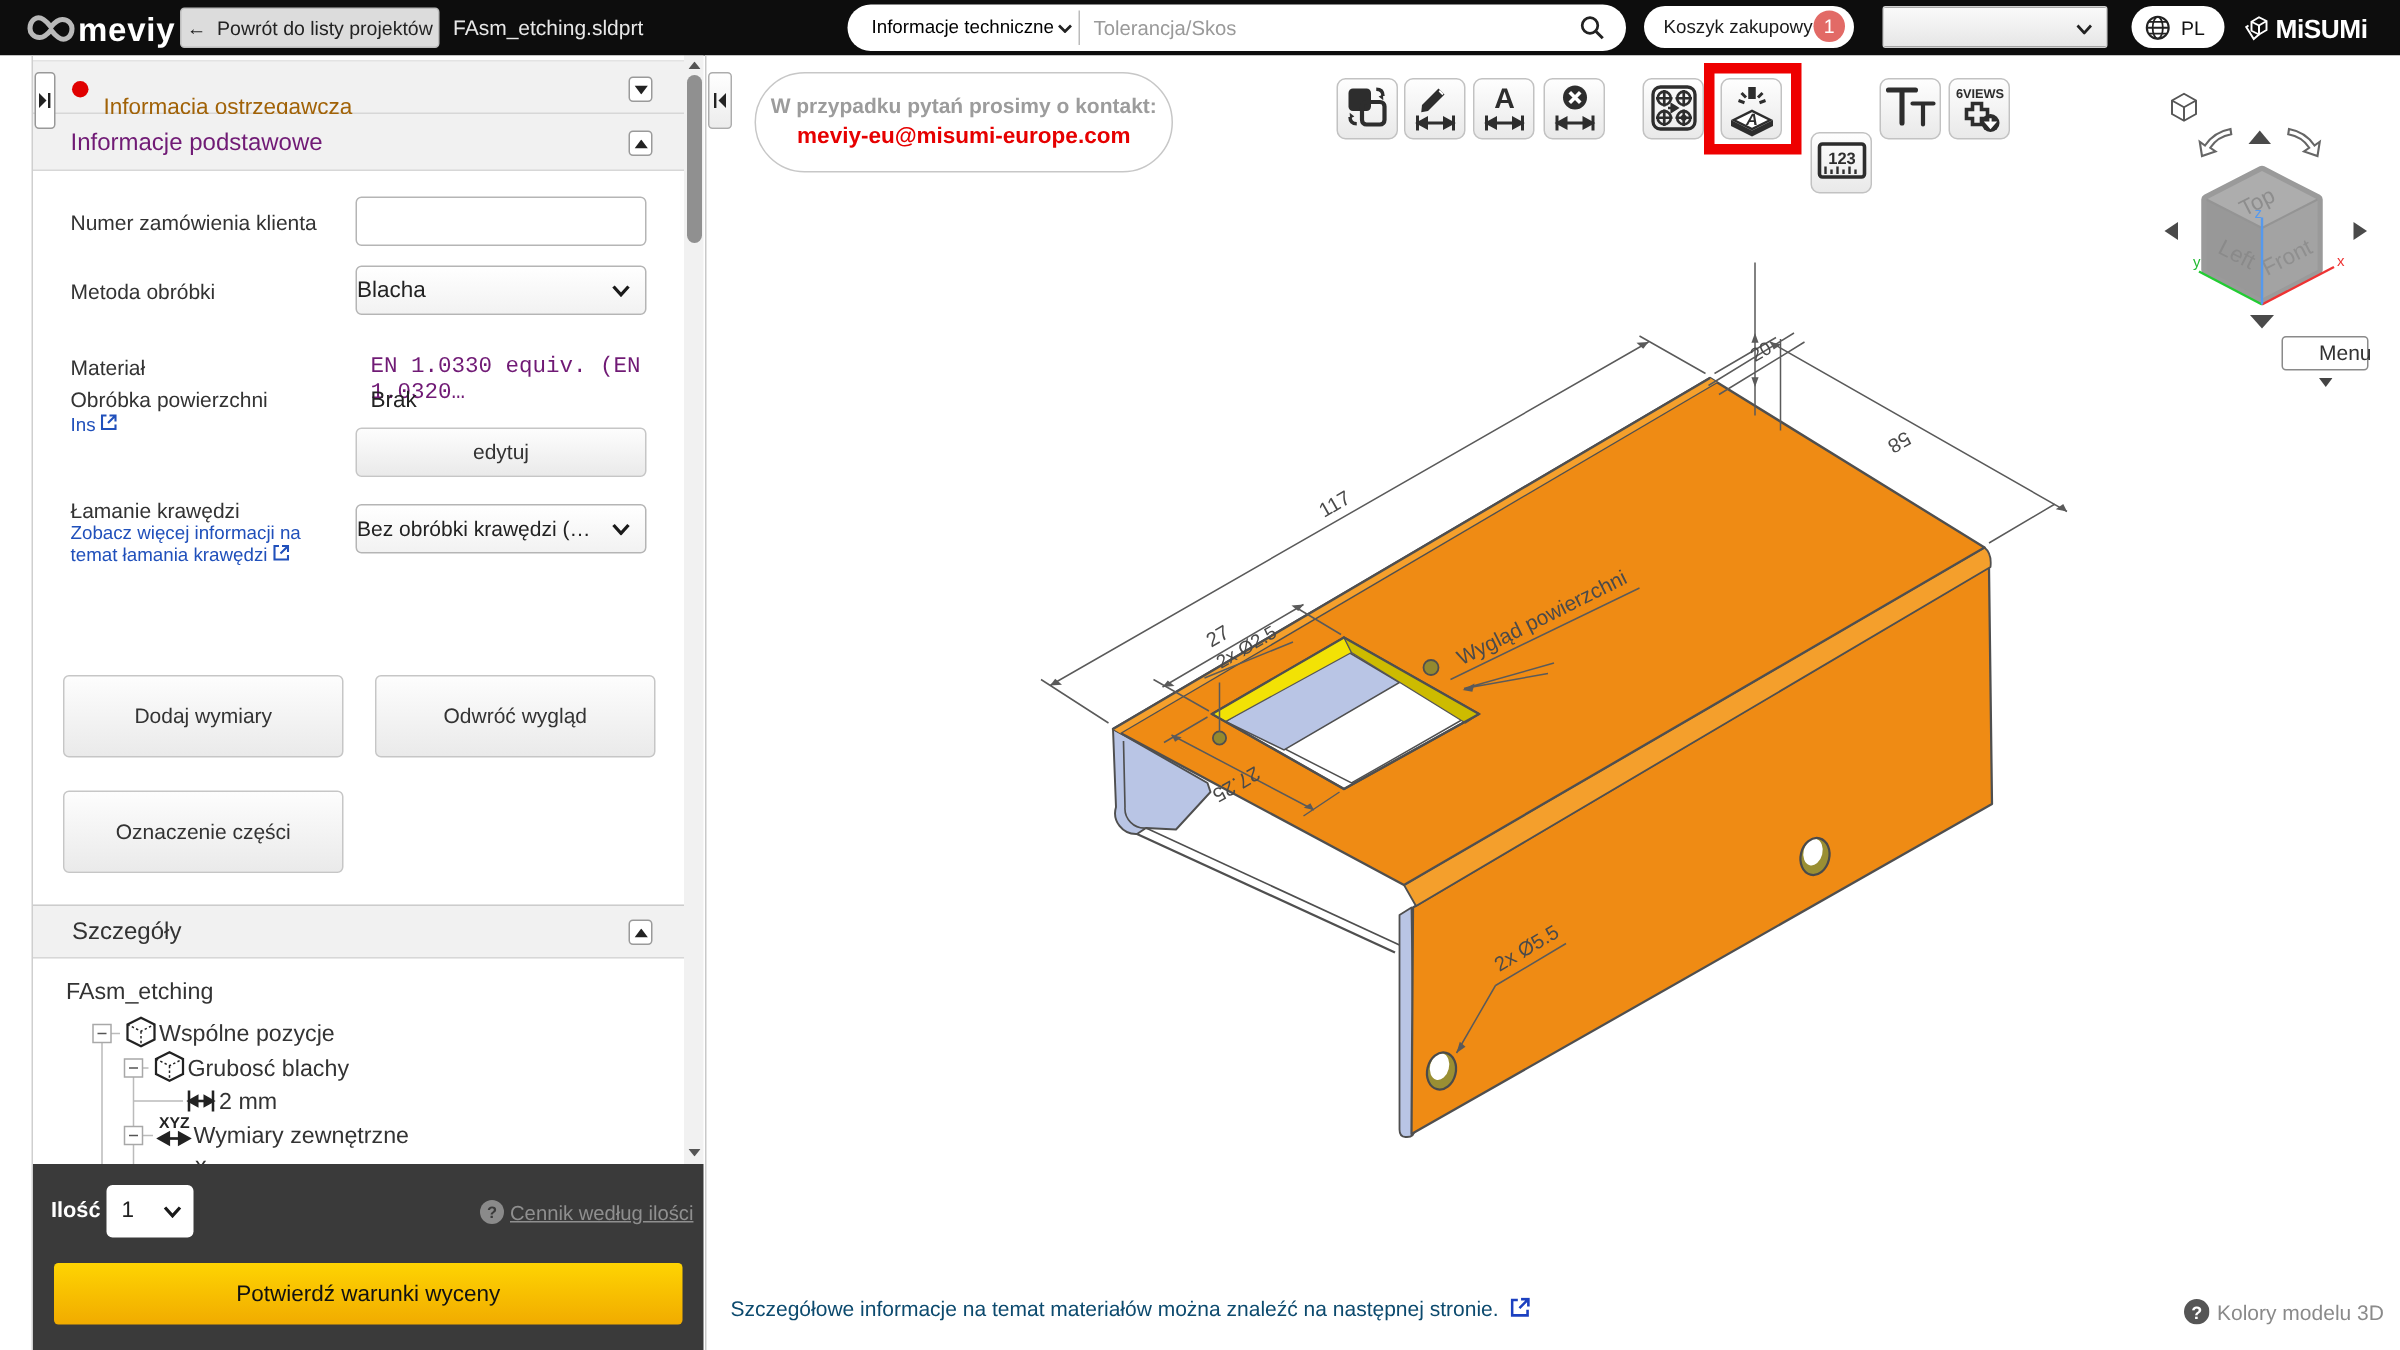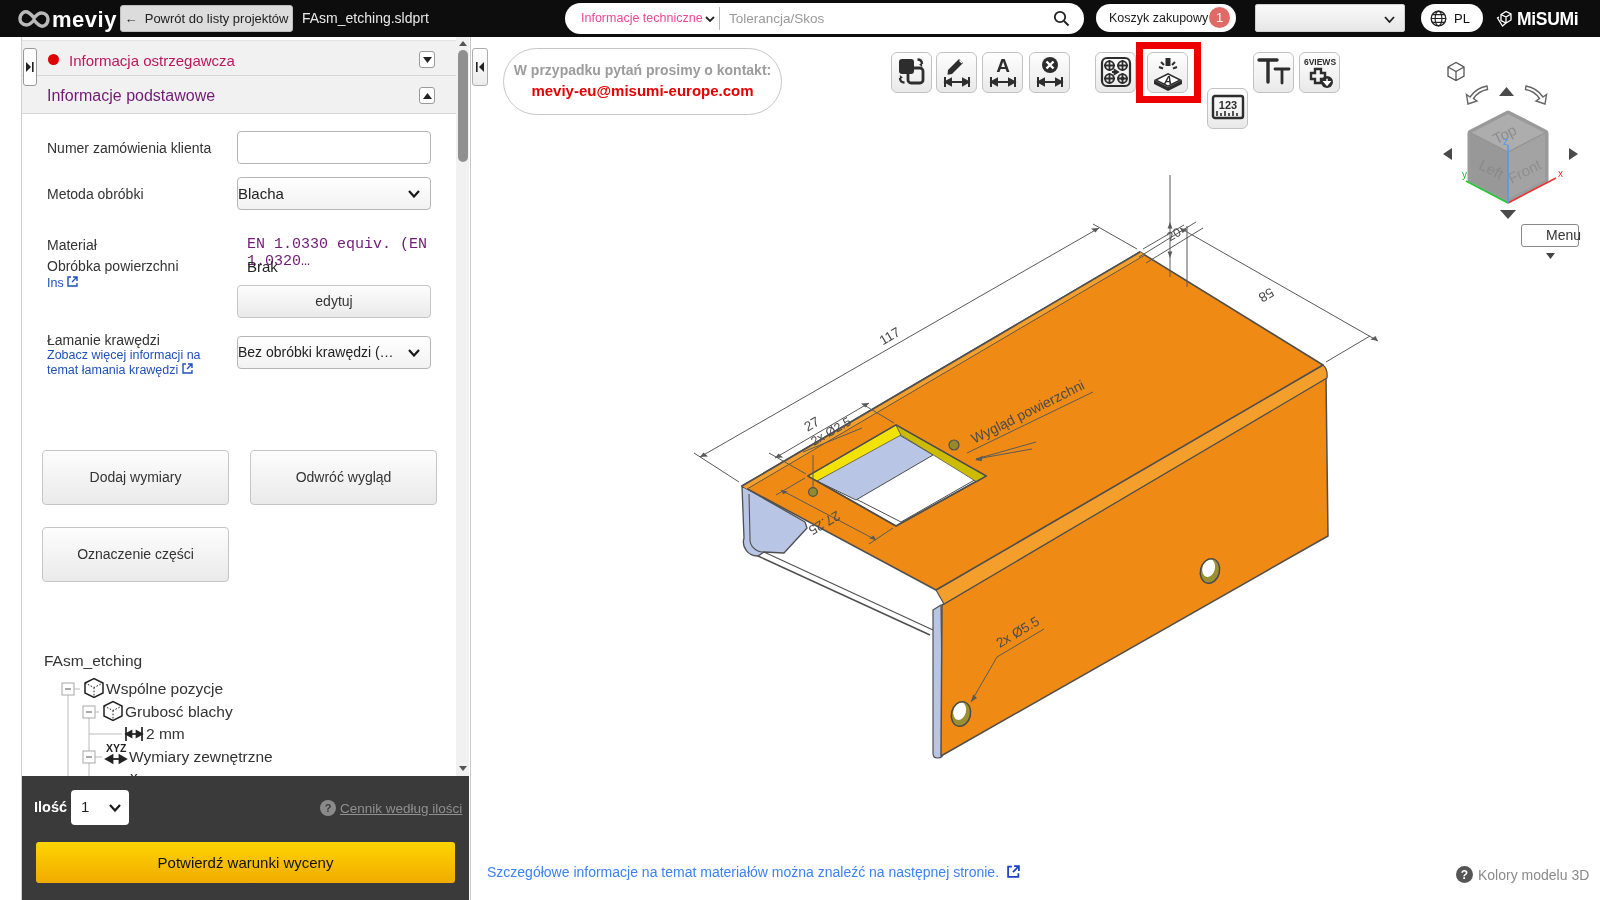--- a/index.html
+++ b/index.html
@@ -5,21 +5,21 @@
 * { margin:0; padding:0; box-sizing:border-box; }
 html,body { width:1600px; height:900px; overflow:hidden; background:#fff;
   font-family:"Liberation Sans", sans-serif; }
 .abs { position:absolute; }
 
 #header { position:absolute; left:0; top:0; width:1600px; height:37px; background:#0d0d0d; }
 #backbtn { position:absolute; left:120px; top:5px; width:173px; height:27px; background:#dcdcdc;
   border:1px solid #bdbdbd; border-radius:3px; color:#222; font-size:13px; line-height:25px; text-align:center; }
 #fname { position:absolute; left:302px; top:10px; color:#e8e8e8; font-size:14px; }
 #searchpill { position:absolute; left:565px; top:3px; width:519px; height:31px; background:#fff; border-radius:16px; }
-#searchsel { position:absolute; left:16px; top:0; height:31px; line-height:31px; font-size:12.5px; color:#ec4899; }
+#searchsel { position:absolute; left:16px; top:0; height:31px; line-height:31px; font-size:12.5px; color:#000000; }
 #searchdiv { position:absolute; left:154px; top:4px; width:1px; height:23px; background:#bbb; }
 #searchph { position:absolute; left:164px; top:0; height:31px; line-height:31px; font-size:13.5px; color:#9a9a9a; }
 #cartpill { position:absolute; left:1096px; top:4px; width:140px; height:28px; background:#fff; border-radius:14px;
   font-size:12.5px; color:#1a1a1a; line-height:28px; text-align:left; padding-left:13px; }
 #cartbadge { position:absolute; right:6px; top:3px; width:21px; height:21px; border-radius:11px; background:#e26a66;
   color:#fff; font-size:13px; line-height:21px; text-align:center; }
 #hdrsel { position:absolute; left:1255px; top:4px; width:150px; height:28px; border-radius:2px;
   background:linear-gradient(#fafafa,#e6e6e6); border:1px solid #d0d0d0; }
 #plpill { position:absolute; left:1421px; top:4px; width:62px; height:28px; background:#fff; border-radius:14px; }
 #misumi { position:absolute; left:1517px; top:9px; color:#fff; font-size:17.5px; font-weight:bold; letter-spacing:-0.3px; }
@@ -96,21 +96,21 @@
   <svg style="display:block;margin:13px auto 0" width="8" height="10" viewBox="0 0 8 10">
       <path d="M0 0 L5 5 L0 10 Z" fill="#222"></path>
       <rect x="6" y="0" width="1.6" height="10" fill="#222"></rect>
     </svg>
 </div>
 
 <div id="panel">
 
   <div class="sechdr" style="position:absolute;left:0;top:3px;width:434px;height:36px;border-top:1px solid #e3e3e3;">
     <div class="abs" style="left:26px;top:13px;width:11px;height:11px;border-radius:6px;background:#e00000;"></div>
-    <span class="abs" style="left:47px;top:11px;font-size:15px;color:#be185d;">Informacja ostrzegawcza</span>
+    <span class="abs" style="left:47px;top:22px;font-size:15px;color:#a16207;">Informacja ostrzegawcza</span>
     <div class="collbtn" style="left:397px;top:10px;">
         <svg width="9" height="6" viewBox="0 0 9 6">
           <path d="M0 0 L4.5 6 L9 0 Z" fill="#222"></path>
         </svg>
       </div>
   </div>
 
   <div class="sechdr" style="position:absolute;left:0;top:39px;width:434px;height:38px;">
     <span class="abs" style="left:25px;top:11px;font-size:16px;color:#701a75;">Informacje podstawowe</span>
     <div class="collbtn" style="left:397px;top:11px;">
@@ -141,20 +141,28 @@
         <path d="M6 1 H10 V5 M10 1 L5 6" fill="none" stroke="#2050bb" stroke-width="1.4"></path>
       </svg></a>
   <div class="ctl sel" style="top:299px;font-size:14px;">Bez obróbki krawędzi (…<svg class="chev" width="12" height="8" viewBox="0 0 12 8">
         <path d="M1 1 L6 6.5 L11 1" fill="none" stroke="#1a1a1a" stroke-width="2.2"></path>
       </svg></div>
 
   <div class="btn abs" style="left:20px;top:413px;width:187px;height:55px;line-height:53px;">Dodaj wymiary</div>
   <div class="btn abs" style="left:228px;top:413px;width:187px;height:55px;line-height:53px;">Odwróć wygląd</div>
   <div class="btn abs" style="left:20px;top:490px;width:187px;height:55px;line-height:53px;">Oznaczenie części</div>
 
+  <div class="sechdr" style="position:absolute;left:0;top:566px;width:434px;height:36px;border-top:1px solid #ccc;">
+    <span class="abs" style="left:26px;top:9px;font-size:16px;color:#333;">Szczegóły</span>
+    <div class="collbtn" style="left:397px;top:9px;">
+        <svg width="9" height="6" viewBox="0 0 9 6">
+          <path d="M0 6 L4.5 0 L9 6 Z" fill="#222"></path>
+        </svg>
+      </div>
+  </div>
 
   <div id="tree" class="abs" style="left:0;top:602px;width:434px;height:137px;overflow:hidden;">
     <svg class="abs" style="left:0;top:0" width="434" height="137">
       <text x="22" y="27" font-size="15.5" fill="#333" font-family="Liberation Sans">FAsm_etching</text>
       <g stroke="#bbb" fill="none">
         <path d="M46 56 V137 M46 50 H58 M67 79 V137 M67 73 H77 M67 95 H100 M67 118 H80"></path>
       </g>
 
       <g>
         <rect x="40" y="44" width="12" height="12" fill="#fff" stroke="#a8a8a8"></rect>
@@ -467,21 +475,21 @@
     <text x="794" y="254" transform="rotate(150 794 254)" text-anchor="middle">58</text>
     <text x="706" y="201" transform="rotate(-30 706 201)" text-anchor="middle" font-size="12.5">20</text>
     <text x="344" y="391" transform="rotate(-30 344 391)" text-anchor="middle">27</text>
     <text x="352" y="482" transform="rotate(150 352 482)" text-anchor="middle">27.25</text>
     <text x="363" y="398" transform="rotate(-30 363 398)" text-anchor="middle" font-size="12.5">2x Ø2.5</text>
     <text x="560" y="379" transform="rotate(-26.5 560 379)" text-anchor="middle" font-size="14">Wygląd powierzchni</text>
     <text x="550" y="599" transform="rotate(-30.5 550 599)" text-anchor="middle">2x Ø5.5</text>
   </g>
 </svg>
 
-<span class="abs" style="left:487px;top:864px;font-size:14px;color:#3b82f6;">Szczegółowe informacje na temat materiałów można znaleźć na następnej stronie.&nbsp;
+<span class="abs" style="left:487px;top:864px;font-size:14px;color:#0c4a6e;">Szczegółowe informacje na temat materiałów można znaleźć na następnej stronie.&nbsp;
 <svg width="13" height="13" viewBox="0 0 12 12" style="vertical-align:-1px">
       <path d="M4.5 1.5 H1 V11 H10.5 V7.5" fill="none" stroke="#1c40c0" stroke-width="1.6"></path>
       <path d="M6.5 1 H11 V5.5 M11 1 L5.5 6.5" fill="none" stroke="#1c40c0" stroke-width="1.6"></path>
     </svg></span>
 <svg class="abs" style="left:1456px;top:866px" width="17" height="17" viewBox="0 0 17 17">
     <circle cx="8.5" cy="8.5" r="8.5" fill="#555"></circle>
     <text x="8.5" y="13" text-anchor="middle" font-size="12" font-weight="bold" fill="#fff" font-family="Liberation Sans">?</text>
   </svg>
 <span class="abs" style="left:1478px;top:867px;font-size:14px;color:#8a8a8a;">Kolory modelu 3D</span>
 

